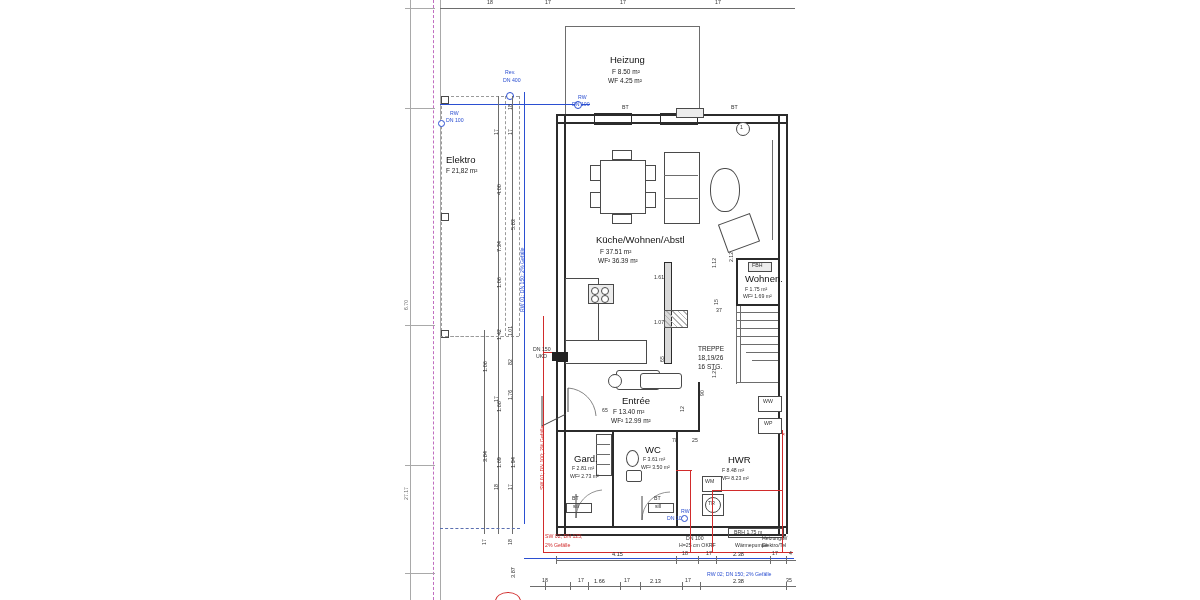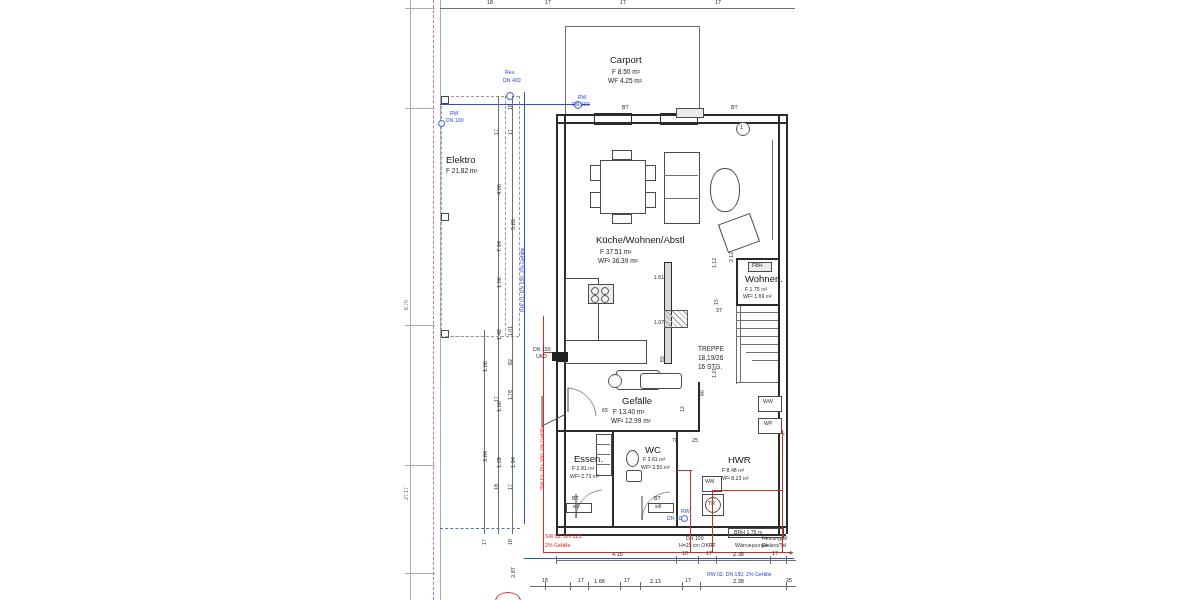--- a/index.html
+++ b/index.html
@@ -93,21 +93,21 @@
   <div class="blk" style="left:441px;top:330px;width:6px;height:6px;"></div>
   <div class="blk" style="left:441px;top:213px;width:6px;height:6px;"></div>
 
   <div class="t room" style="left:446px;top:155px;">Elektro</div>
   <div class="t sm" style="left:446px;top:167px;">F 21,82 m²</div>
 
   <div class="ln-h thin" style="left:565px;top:26px;width:134px;"></div>
   <div class="ln-v thin" style="left:565px;top:26px;height:88px;"></div>
   <div class="ln-v thin" style="left:699px;top:26px;height:88px;"></div>
   <div class="ln-h thin" style="left:565px;top:114px;width:134px;"></div>
-  <div class="t room" style="left:610px;top:55px;">Carport</div>
+  <div class="t room" style="left:610px;top:55px;">Heizung</div>
   <div class="t sm" style="left:612px;top:68px;">F 8.50 m²</div>
   <div class="t sm" style="left:608px;top:77px;">WF 4.25 m²</div>
 
   <div class="ln-h wall" style="left:556px;top:114px;width:230px;"></div>
   <div class="ln-h wall" style="left:556px;top:122px;width:230px;"></div>
   <div class="ln-v wall" style="left:556px;top:114px;height:420px;"></div>
   <div class="ln-v wall" style="left:564px;top:114px;height:420px;"></div>
   <div class="ln-v wall" style="left:786px;top:114px;height:420px;"></div>
   <div class="ln-v wall" style="left:778px;top:114px;height:420px;"></div>
   <div class="ln-h wall" style="left:556px;top:534px;width:230px;"></div>
@@ -179,21 +179,21 @@
   <div class="ln-h thin" style="left:736px;top:336px;width:42px;"></div>
   <div class="ln-h thin" style="left:740px;top:344px;width:38px;"></div>
   <div class="ln-h thin" style="left:746px;top:352px;width:32px;"></div>
   <div class="ln-h thin" style="left:752px;top:360px;width:26px;"></div>
   <div class="ln-v thin" style="left:740px;top:306px;height:76px;"></div>
   <div class="ln-h thin" style="left:736px;top:382px;width:42px;"></div>
   <div class="t sm" style="left:698px;top:345px;">TREPPE</div>
   <div class="t sm" style="left:698px;top:354px;">18,19/26</div>
   <div class="t sm" style="left:698px;top:363px;">16 STG.</div>
 
-  <div class="t room" style="left:622px;top:396px;">Gefälle</div>
+  <div class="t room" style="left:622px;top:396px;">Entrée</div>
   <div class="t sm" style="left:613px;top:408px;">F      13.40 m²</div>
   <div class="t sm" style="left:611px;top:417px;">WF² 12.99 m²</div>
   <div class="blk" style="left:640px;top:373px;width:40px;height:14px;border-radius:3px;"></div>
   <div class="circ" style="left:608px;top:374px;width:12px;height:12px;"></div>
   <div class="t xs" style="left:602px;top:408px;">65</div>
 
   <div class="ln-v wall" style="left:556px;top:396px;height:28px;"></div>
   <svg class="abs" style="left:540px;top:394px;width:28px;height:34px;">
     <path d="M2,2 L2,32 L26,20" fill="none" stroke="#444" stroke-width="1"></path>
   </svg>
@@ -210,21 +210,21 @@
   <div class="t xs" style="left:692px;top:438px;">25</div>
   <div class="t xs rot90" style="left:700px;top:396px;">90</div>
   <div class="t xs rot90" style="left:680px;top:412px;">12</div>
   <div class="t xs rot90" style="left:712px;top:378px;">1.21</div>
 
   <div class="ln-v wall" style="left:612px;top:430px;height:96px;"></div>
   <div class="blk" style="left:596px;top:434px;width:14px;height:40px;"></div>
   <div class="ln-h thin" style="left:596px;top:444px;width:14px;"></div>
   <div class="ln-h thin" style="left:596px;top:454px;width:14px;"></div>
   <div class="ln-h thin" style="left:596px;top:464px;width:14px;"></div>
-  <div class="t room" style="left:574px;top:454px;">Essen.</div>
+  <div class="t room" style="left:574px;top:454px;">Gard.</div>
   <div class="t xs" style="left:572px;top:466px;">F     2.81 m²</div>
   <div class="t xs" style="left:570px;top:474px;">WF²  2.73 m²</div>
   <svg class="abs" style="left:574px;top:488px;width:30px;height:32px;">
     <path d="M2,30 A28,28 0 0 1 28,2" fill="none" stroke="#777" stroke-width="0.8"></path>
     <line x1="2" y1="30" x2="2" y2="6" stroke="#444" stroke-width="1"></line>
   </svg>
 
   <div class="ln-v wall" style="left:676px;top:430px;height:96px;"></div>
   <div class="t room" style="left:645px;top:445px;">WC</div>
   <div class="t xs" style="left:643px;top:457px;">F     3.61 m²</div>

